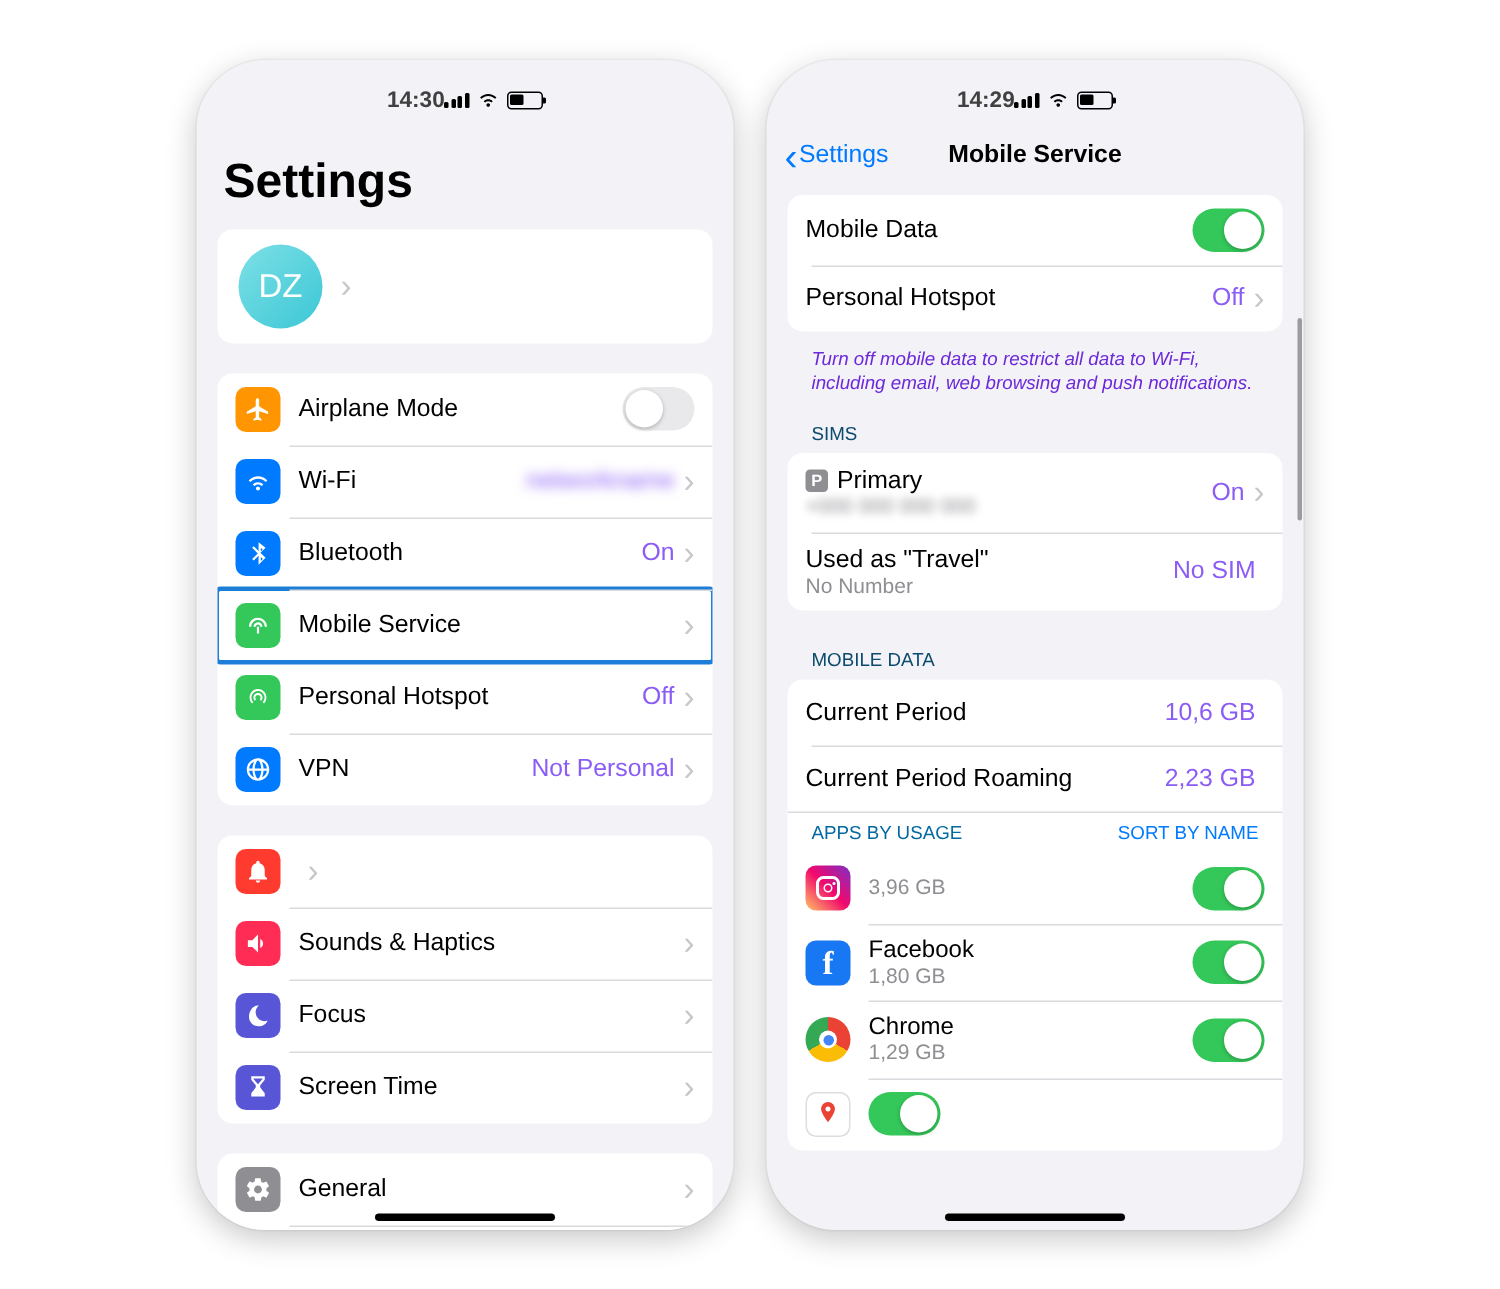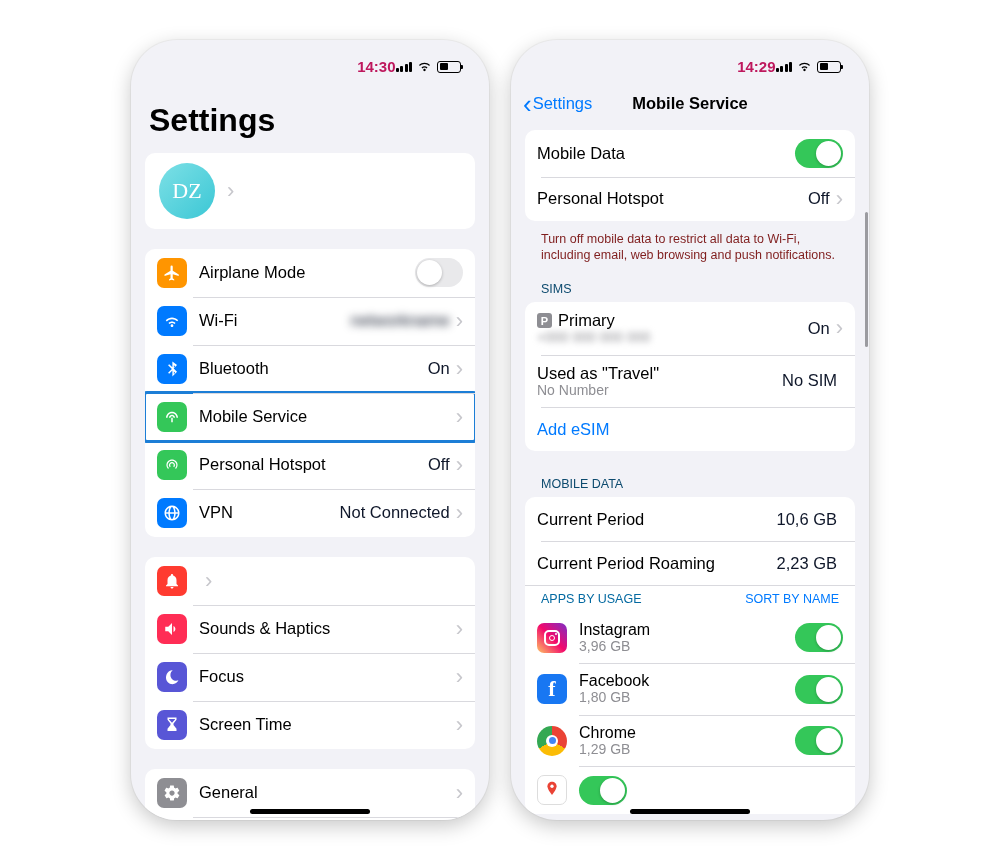--- a/index.html
+++ b/index.html
@@ -1,48 +1,48 @@
 <!DOCTYPE html>
 <html><head>
 <meta charset="utf-8">
 <style>
 * { box-sizing: border-box; margin: 0; padding: 0; font-family: -apple-system, BlinkMacSystemFont, "Segoe UI", Helvetica, Arial, sans-serif; }
 body { background: #fff; width: 1000px; height: 859px; display: flex; justify-content: center; align-items: center; gap: 22px; }
 .phone { width: 358px; height: 780px; background: #f2f2f7; border-radius: 46px; box-shadow: 0 6px 20px rgba(0,0,0,0.22), 0 0 0 1px rgba(0,0,0,0.04); overflow: hidden; position: relative; display: flex; flex-direction: column; }
-.status-bar { display: flex; justify-content: flex-end; align-items: center; padding: 12px 28px 2px; height: 44px; font-size: 15px; font-weight: 600; color: #be185d; }
+.status-bar { display: flex; justify-content: center; align-items: center; padding: 12px 28px 2px; height: 44px; font-size: 15px; font-weight: 600; color: #404040; }
 .status-right { display: flex; align-items: center; gap: 5px; }
 .signal { display: flex; align-items: flex-end; gap: 1.5px; }
 .signal span { width: 3px; background: #000; border-radius: 1px; }
 .signal span:nth-child(1){height:4px} .signal span:nth-child(2){height:6px} .signal span:nth-child(3){height:8px} .signal span:nth-child(4){height:10px}
 .wifi-icon svg { width: 15px; height: 11px; display: block; }
 .battery { width: 24px; height: 12px; border: 1px solid #000; border-radius: 3px; position: relative; display:flex; align-items:center; }
 .battery::after { content:""; width: 2px; height: 4px; background:#000; position:absolute; right:-3px; top:3.5px; border-radius:0 1px 1px 0; }
 .battery .fill { width: 40%; height: 7px; background: #000; border-radius:1px; margin-left:1.5px; }
 .content { flex:1; overflow: hidden; padding: 0 14px 10px; position: relative; }
 .big-title { font-size: 32px; font-weight: 700; color:#000; padding: 18px 4px 14px; }
 .card { background:#fff; border-radius:10px; margin-bottom: 20px; overflow:hidden; }
 .row { display:flex; align-items:center; padding: 9px 12px; min-height: 44px; position:relative; }
 .row + .row::before { content:""; position:absolute; top:0; left:48px; right:0; height:0.5px; background:#d9d9de; }
 .row.noicon + .row.noicon::before { left: 16px; }
 .icon { width: 30px; height: 30px; border-radius: 7px; display:flex; align-items:center; justify-content:center; margin-right: 12px; flex-shrink:0; }
 .icon svg { width:18px; height:18px; fill:#fff; }
 .label { font-size: 16.5px; color: #000; flex: 1; }
-.value { font-size: 16.5px; color: #0f172a; margin-right: 6px; }
+.value { font-size: 16.5px; color: #8b5cf6; margin-right: 6px; }
 .chev { color: #c7c7cc; font-size: 22px; font-weight: 300; }
 .switch { width: 48px; height: 29px; border-radius: 30px; background:#e9e9eb; position:relative; flex-shrink:0;}
 .switch .knob { width:25px; height:25px; background:#fff; border-radius:50%; position:absolute; top:2px; left:2px; box-shadow:0 1px 3px rgba(0,0,0,0.25); transition:0.2s; }
 .switch.on { background:#34c759; }
 .switch.on .knob { left:21px; }
 .profile-row { padding: 10px 14px; }
-.avatar { width: 56px; height:56px; border-radius:50%; background:linear-gradient(135deg,#7de0e6,#3bc7d5); color:#fff; display:flex; align-items:center; justify-content:center; font-size:22px; font-weight:500; margin-right:12px;font-family:Liberation Serif, serif; }
+.avatar { width: 56px; height:56px; border-radius:50%; background:linear-gradient(135deg,#7de0e6,#3bc7d5); color:#fff; display:flex; align-items:center; justify-content:center; font-size:22px; font-weight:500; margin-right:12px; }
 .profile-name { font-size:19px; filter:blur(5px); color:#555; line-height:1.2; }
 .profile-sub { font-size:12px; color:#000; }
 .highlight { outline: 3px solid #1c7ed6; outline-offset: -1px; z-index:2; position:relative; border-radius:2px; }
 .section-label { font-size:12.5px; color:#0c4a6e; padding: 6px 16px 6px; text-transform:uppercase; }
-.footer-text { font-size:12.5px; color:#7f1d1d; padding: 6px 16px 0; line-height:1.35; }
+.footer-text { font-size:12.5px; color:#6d28d9; padding: 6px 16px 0; line-height:1.35;font-style:italic; }
 .nav-bar { display:flex; align-items:center; padding: 6px 12px; min-height:40px; }
 .nav-back { display:flex; align-items:center; color:#007aff; font-size:16.5px; }
 .nav-back .bchev { font-size:26px; font-weight:300; margin-right:1px; line-height:1; }
 .nav-title { position:absolute; left:50%; transform:translateX(-50%); font-size:16.5px; font-weight:600; color:#000; }
 .two-line .sub { font-size:14px; color:#8e8e93; line-height:1.1; }
 .link-row .label { color:#007aff; }
 .section-row { display:flex; justify-content:space-between; align-items:center; padding: 6px 16px; }
 .section-row .left { font-size:12.5px; color:#0369a1; text-transform:uppercase; }
 .section-row .right { font-size:12.5px; color:#007aff; text-transform:uppercase;margin-left:40px; }
 .app-icon { width:30px; height:30px; border-radius:7px; margin-right:12px; display:flex; align-items:center; justify-content:center; flex-shrink:0; }
@@ -138,21 +138,21 @@
           <span class="value">Off</span>
           <span class="chev">›</span>
         </div>
         <div class="row">
           <div class="icon" style="background: rgb(0, 122, 255);">
             <svg viewBox="0 0 24 24">
               <path d="M12 2C6.5 2 2 6.5 2 12s4.5 10 10 10 10-4.5 10-10S17.5 2 12 2zm7.9 9h-3c-.1-2.3-.7-4.4-1.5-5.9 2.5 1 4.2 3.2 4.5 5.9zm-7.9 9c-1 0-2.6-2.7-2.9-7h5.8c-.3 4.3-1.9 7-2.9 7zM9.1 11c.3-4.3 1.9-7 2.9-7s2.6 2.7 2.9 7H9.1zm-.5-5.9C7.8 6.6 7.2 8.7 7.1 11h-3c.3-2.7 2-4.9 4.5-5.9zM4.1 13h3c.1 2.3.7 4.4 1.5 5.9-2.5-1-4.2-3.2-4.5-5.9zm11.3 5.9c.8-1.5 1.4-3.6 1.5-5.9h3c-.3 2.7-2 4.9-4.5 5.9z"></path>
             </svg>
           </div>
           <span class="label">VPN</span>
-          <span class="value">Not Connected</span>
+          <span class="value">Not Personal</span>
           <span class="chev">›</span>
         </div>
       </div>
     <div class="card" id="left-g2">
         <div class="row">
           <div class="icon" style="background: rgb(255, 59, 48);">
             <svg viewBox="0 0 24 24">
               <path d="M12 22c1.1 0 2-.9 2-2h-4c0 1.1.9 2 2 2zm6-6v-5c0-3.1-1.6-5.6-4.5-6.3V4c0-.8-.7-1.5-1.5-1.5S10.5 3.2 10.5 4v.7C7.6 5.4 6 7.9 6 11v5l-2 2v1h16v-1l-2-2z"></path>
             </svg>
           </div>
@@ -261,25 +261,20 @@
           </div>
           <span class="value">On</span>
           <span class="chev">›</span>
         </div>
         <div class="row noicon">
           <div class="lblwrap two-line">
             <span class="label" style="display:flex;align-items:center">Used as "Travel"</span>
             <span class="sub">No Number</span>
           </div>
           <span class="value">No SIM</span>
-        </div>
-        <div class="row noicon link-row">
-          <div class="lblwrap two-line">
-            <span class="label" style="display:flex;align-items:center">Add eSIM</span>
-          </div>
         </div>
       </div>
     <div class="section-label">MOBILE DATA</div>
     <div class="card" id="right-data" style="margin-bottom:0">
       <div id="usage-rows">
           <div class="row noicon">
             <span class="label">Current Period</span>
             <span class="value">10,6 GB</span>
           </div>
           <div class="row noicon">
@@ -295,21 +290,20 @@
           <div class="row app">
             <div class="app-icon">
               <div style="width:100%;height:100%;border-radius:7px;background:linear-gradient(45deg,#fec564,#f2086c,#7c2fc7);display:flex;align-items:center;justify-content:center">
                 <div style="width:16px;height:16px;border:2px solid #fff;border-radius:5px;position:relative">
                   <div style="width:6px;height:6px;border:1.5px solid #fff;border-radius:50%;position:absolute;top:3px;left:3px"></div>
                   <div style="width:2px;height:2px;background:#fff;border-radius:50%;position:absolute;top:1.5px;right:1.5px"></div>
                 </div>
               </div>
             </div>
   <div class="lblwrap two-line">
-              <span class="label" style="font-size:16px">Instagram</span>
               <span class="sub">3,96 GB</span>
             </div>
   <div class="switch on">
               <span class="knob"></span>
             </div>
           </div>
           <div class="row app">
             <div class="app-icon">
               <div style="width:100%;height:100%;border-radius:7px;background:#1877f2;display:flex;align-items:center;justify-content:center;color:#fff;font-weight:900;font-size:22px;font-family:Georgia,serif">f</div>
             </div>

